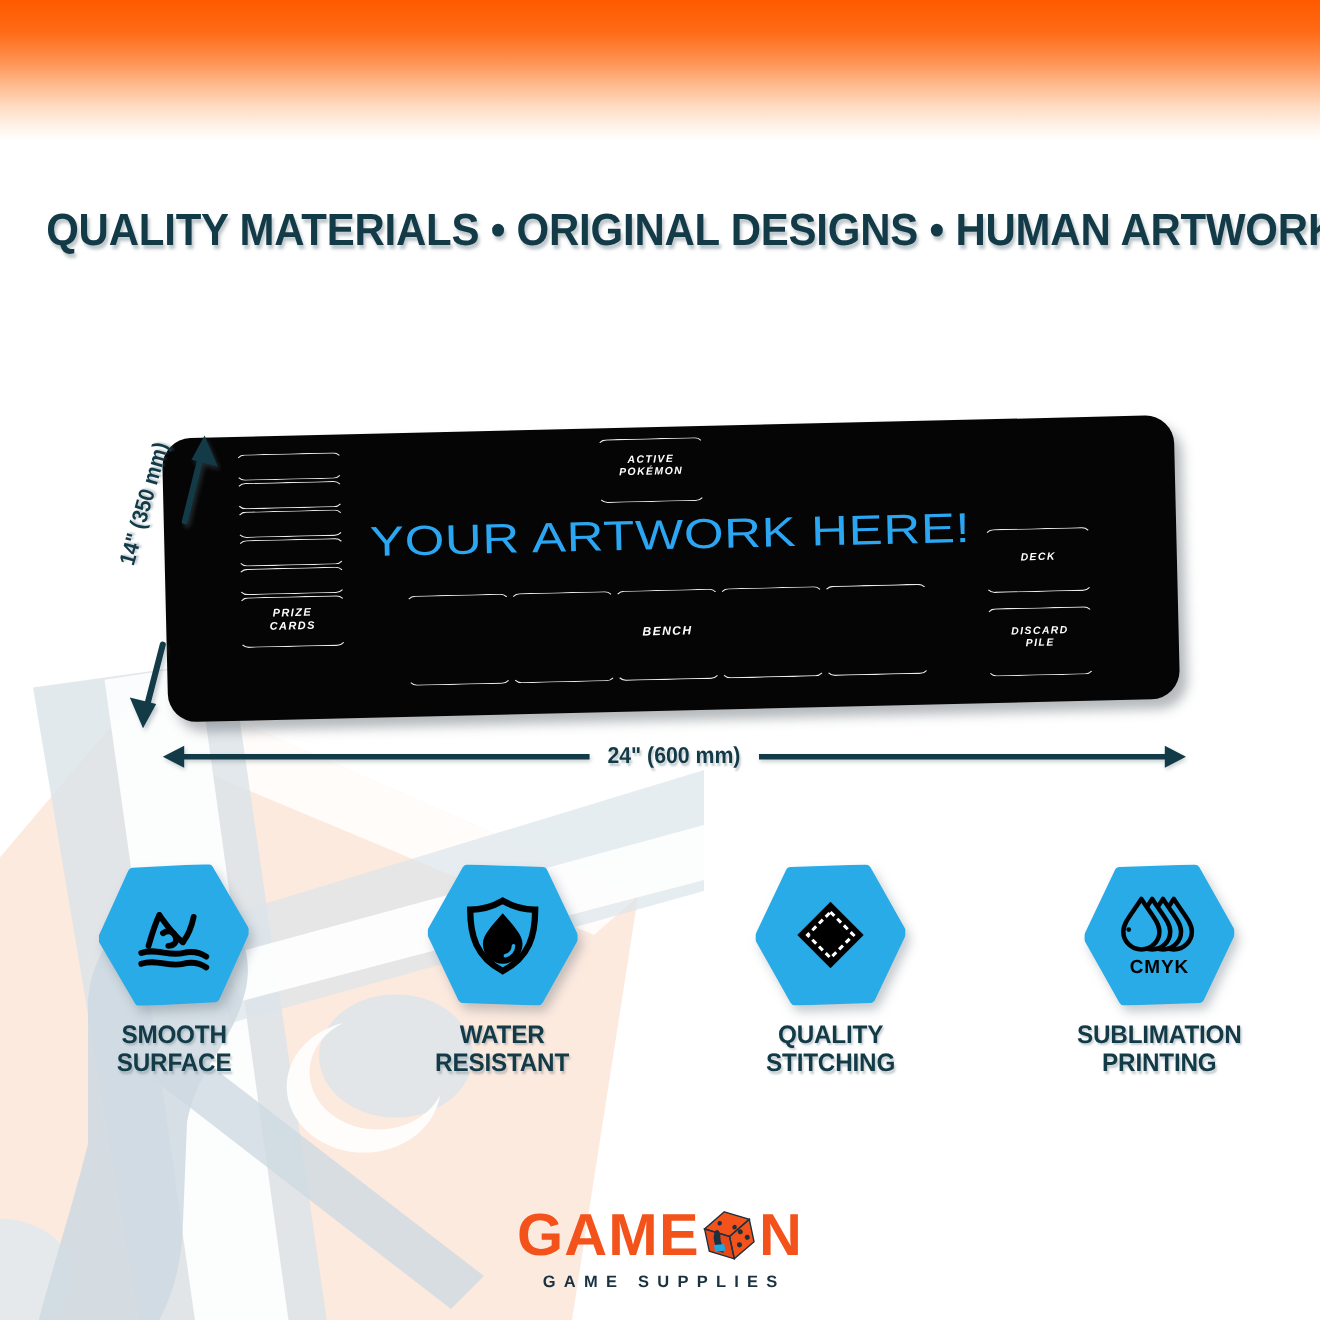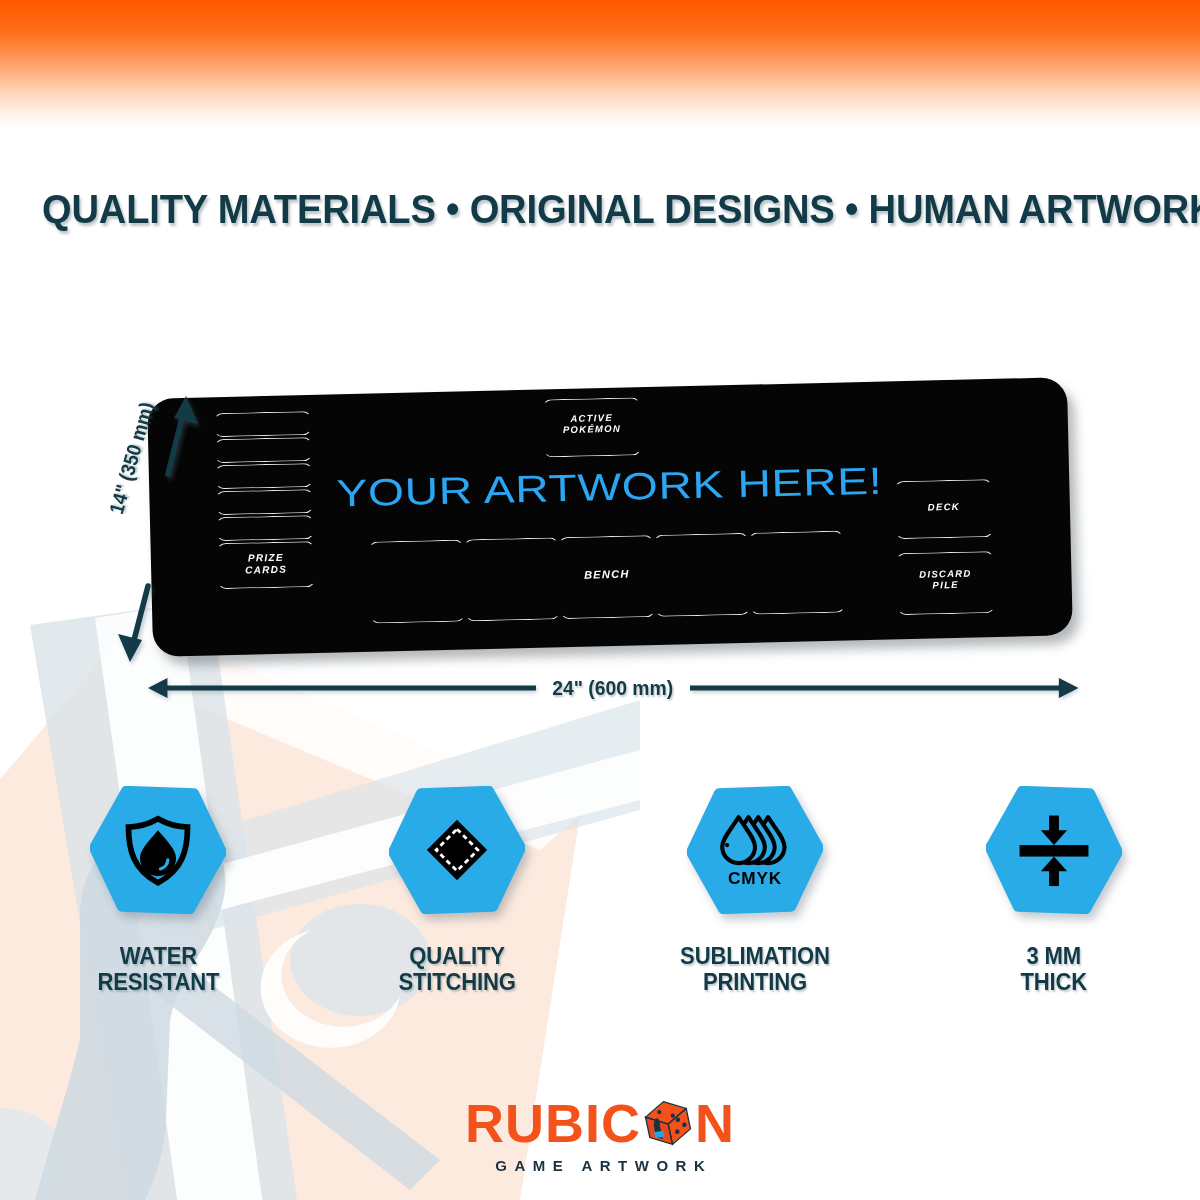--- a/index.html
+++ b/index.html
@@ -89,21 +89,21 @@
     font-size:20px;font-weight:700;color:#123A47;white-space:nowrap;
     transform:rotate(-74deg) scaleX(0.92);transform-origin:left center;
     text-shadow:1.5px 2px 2px rgba(90,110,120,0.38);
   }
 
   
   .features{
     position:absolute;left:76px;top:786px;width:1060px;height:210px;
     display:flex;justify-content:space-between;align-items:flex-start;z-index:5;
   }
-  .feature{width:164px;display:flex;flex-direction:column;align-items:center;gap:16px;}
+  .feature{width:164px;display:flex;flex-direction:column;align-items:center;}
   .hex{
     width:136px;height:128px;position:relative;
     display:flex;align-items:center;justify-content:center;
     filter:drop-shadow(4px 6px 5px rgba(80,95,105,0.33));
   }
   .hex svg{position:absolute;left:0;top:0;width:136px;height:128px;}
   .hex .glyph{position:relative;z-index:2;width:82px;height:82px;}
   .feature .cap{
     margin-top:14px;text-align:center;color:#123A47;
     font-size:23px;font-weight:700;line-height:1.12;letter-spacing:-0.2px;
@@ -220,20 +220,41 @@
   <div class="line">
     <svg width="100%" height="40" preserveAspectRatio="none" viewBox="0 0 400 40" xmlns="http://www.w3.org/2000/svg" style="filter:drop-shadow(1.5px 2.5px 2px rgba(90,110,120,0.35));">
       <line x1="0" y1="20" x2="384" y2="20" stroke="#123A47" stroke-width="5"></line>
       <polygon points="400,20 380,10 380,30" fill="#123A47"></polygon>
     </svg>
   </div>
 </div>
 
 <div class="features">
 
+  <div class="feature">
+    <div class="hex">
+      <svg viewBox="0 0 136 128" xmlns="http://www.w3.org/2000/svg">
+        <polygon points="34,6 102,6 132,64 102,122 34,122 4,64" fill="#29ABE8" transform="rotate(-3 68 64)" stroke="#29ABE8" stroke-width="10" stroke-linejoin="round"></polygon>
+      </svg>
+      <svg class="glyph" viewBox="0 0 100 100" xmlns="http://www.w3.org/2000/svg">
+        <g fill="none" stroke="#000" stroke-width="6.5" stroke-linecap="round" stroke-linejoin="round">
+          <path d="M22 62 C26 48 30 36 34 28"></path>
+          <path d="M34 28 C44 42 52 52 60 58"></path>
+          <path d="M60 58 C66 50 70 40 72 30"></path>
+          <path d="M38 48 C44 44 50 46 52 52 C54 58 50 62 44 62"></path>
+          <path d="M14 70 C30 64 44 74 60 70 C72 67 80 70 86 74"></path>
+          <path d="M14 82 C30 76 44 86 60 82 C72 79 80 82 86 86"></path>
+        </g>
+      </svg>
+    </div>
+    <div class="cap">
+      <div>SMOOTH</div>
+      <div>SURFACE</div>
+    </div>
+  </div>
 
 
   <div class="feature">
     <div class="hex">
       <svg viewBox="0 0 136 128" xmlns="http://www.w3.org/2000/svg">
         <polygon points="34,6 102,6 132,64 102,122 34,122 4,64" fill="#29ABE8" transform="rotate(2 68 64)" stroke="#29ABE8" stroke-width="10" stroke-linejoin="round"></polygon>
       </svg>
       <svg class="glyph" viewBox="0 0 100 100" xmlns="http://www.w3.org/2000/svg">
         <path d="M50 12 C64 20 78 22 86 22 C86 50 80 74 50 90 C20 74 14 50 14 22 C22 22 36 20 50 12 Z" fill="none" stroke="#000" stroke-width="7"></path>
         <path d="M50 26 C62 40 72 50 72 60 a22 22 0 0 1 -44 0 C28 50 38 40 50 26 Z" fill="#000"></path>
@@ -277,58 +298,40 @@
         <circle cx="16" cy="44" r="2.6" fill="#000"></circle>
         <text x="50" y="92" text-anchor="middle" font-family="Liberation Sans, sans-serif" font-size="21" font-weight="700" fill="#000" letter-spacing="1">CMYK</text>
       </svg>
     </div>
     <div class="cap">
       <div>SUBLIMATION</div>
       <div>PRINTING</div>
     </div>
   </div>
 
-  <div class="feature">
-    <div class="hex">
-      <svg viewBox="0 0 136 128" xmlns="http://www.w3.org/2000/svg">
-        <polygon points="34,6 102,6 132,64 102,122 34,122 4,64" fill="#29ABE8" transform="rotate(2 68 64)" stroke="#29ABE8" stroke-width="10" stroke-linejoin="round"></polygon>
-      </svg>
-      <svg class="glyph" viewBox="0 0 100 100" xmlns="http://www.w3.org/2000/svg">
-        <rect x="44" y="8" width="12" height="20" fill="#000"></rect>
-        <polygon points="34,26 66,26 50,44" fill="#000"></polygon>
-        <rect x="8" y="44" width="84" height="14" fill="#000"></rect>
-        <polygon points="34,76 66,76 50,58" fill="#000"></polygon>
-        <rect x="44" y="74" width="12" height="20" fill="#000"></rect>
-      </svg>
-    </div>
-    <div class="cap">
-      <div>3 MM</div>
-      <div>THICK</div>
-    </div>
-  </div>
 
 </div>
 
 <div class="logo">
   <div class="logo-row">
-    <span class="logo-word">RUBIC</span>
+    <span class="logo-word">GAME</span>
     <svg class="logo-dice" viewBox="0 0 100 100" xmlns="http://www.w3.org/2000/svg">
       <g transform="rotate(-12 50 50)">
         <polygon points="50,8 90,30 90,70 50,92 10,70 10,30" fill="#F4521B"></polygon>
         <polygon points="50,8 90,30 50,52 10,30" fill="#F4521B"></polygon>
         <polygon points="10,30 50,52 50,92 10,70" fill="#E8471A"></polygon>
         <polygon points="50,52 90,30 90,70 50,92" fill="#F4521B"></polygon>
         <path d="M50,52 L90,30 L90,70 L50,92 Z" fill="none" stroke="#1A3240" stroke-width="2.4"></path>
         <path d="M10,30 L50,52 L50,92 L10,70 Z" fill="none" stroke="#1A3240" stroke-width="2.4"></path>
         <path d="M50,8 L90,30 L50,52 L10,30 Z" fill="none" stroke="#1A3240" stroke-width="2.4"></path>
         <circle cx="38" cy="26" r="4" fill="#1A3240"></circle>
         <circle cx="62" cy="38" r="4" fill="#1A3240"></circle>
         <circle cx="70" cy="48" r="4.4" fill="#1A3240"></circle>
         <circle cx="80" cy="60" r="4.4" fill="#1A3240"></circle>
         <circle cx="64" cy="70" r="4.4" fill="#1A3240"></circle>
         <path d="M24 44 C26 36 32 34 34 40 C36 48 32 54 34 62 L34 78 L22 72 L22 56 C22 50 22 48 24 44 Z" fill="#1A3240"></path>
         <path d="M20 62 C26 60 32 64 38 62 L38 74 C32 76 26 72 20 74 Z" fill="#1FA8E0"></path>
       </g>
     </svg>
     <span class="logo-word">N</span>
   </div>
-  <div class="logo-sub">GAME ARTWORK</div>
+  <div class="logo-sub">GAME SUPPLIES</div>
 </div>
 
 </body></html>

